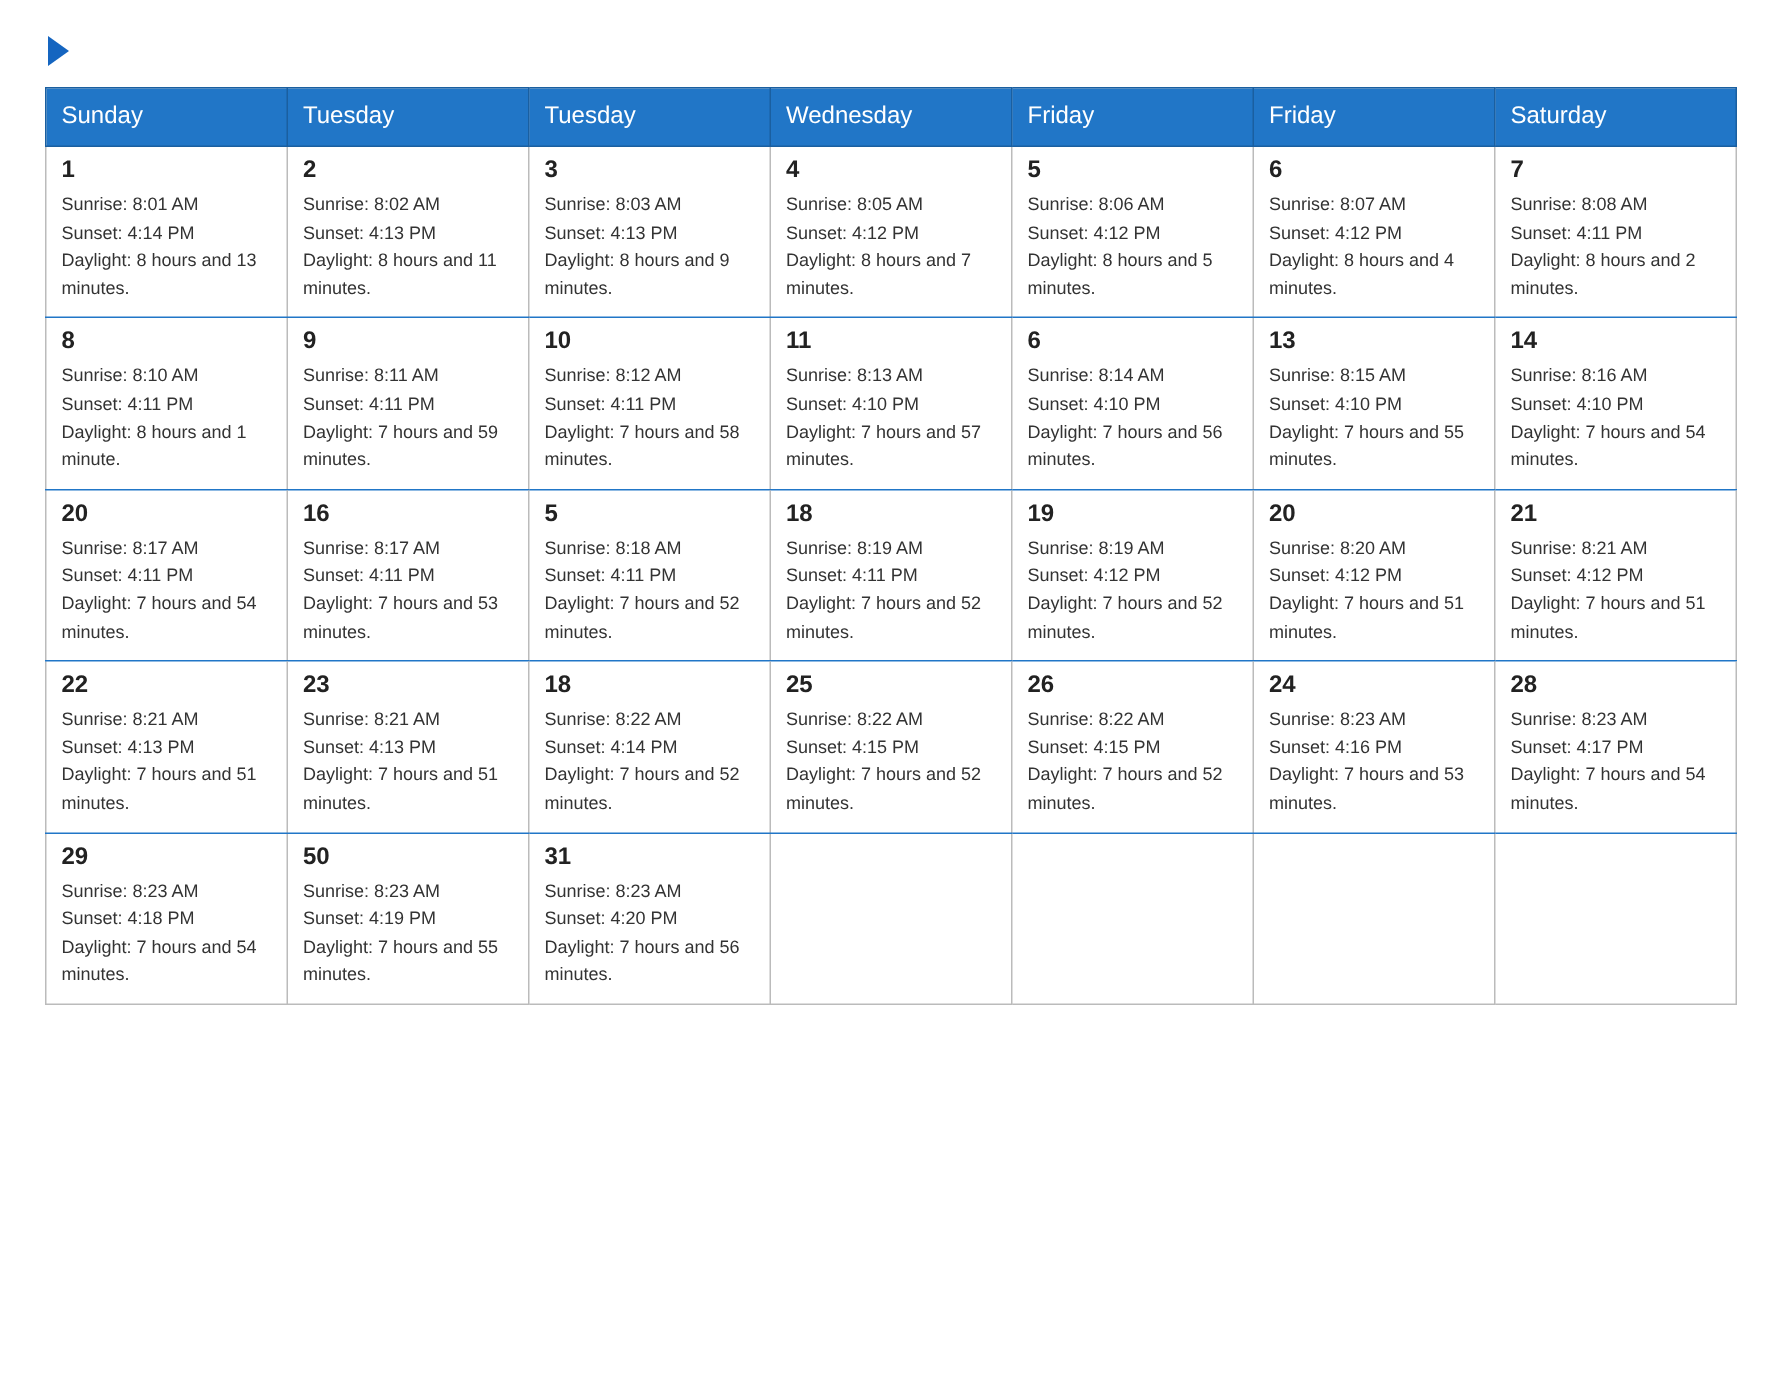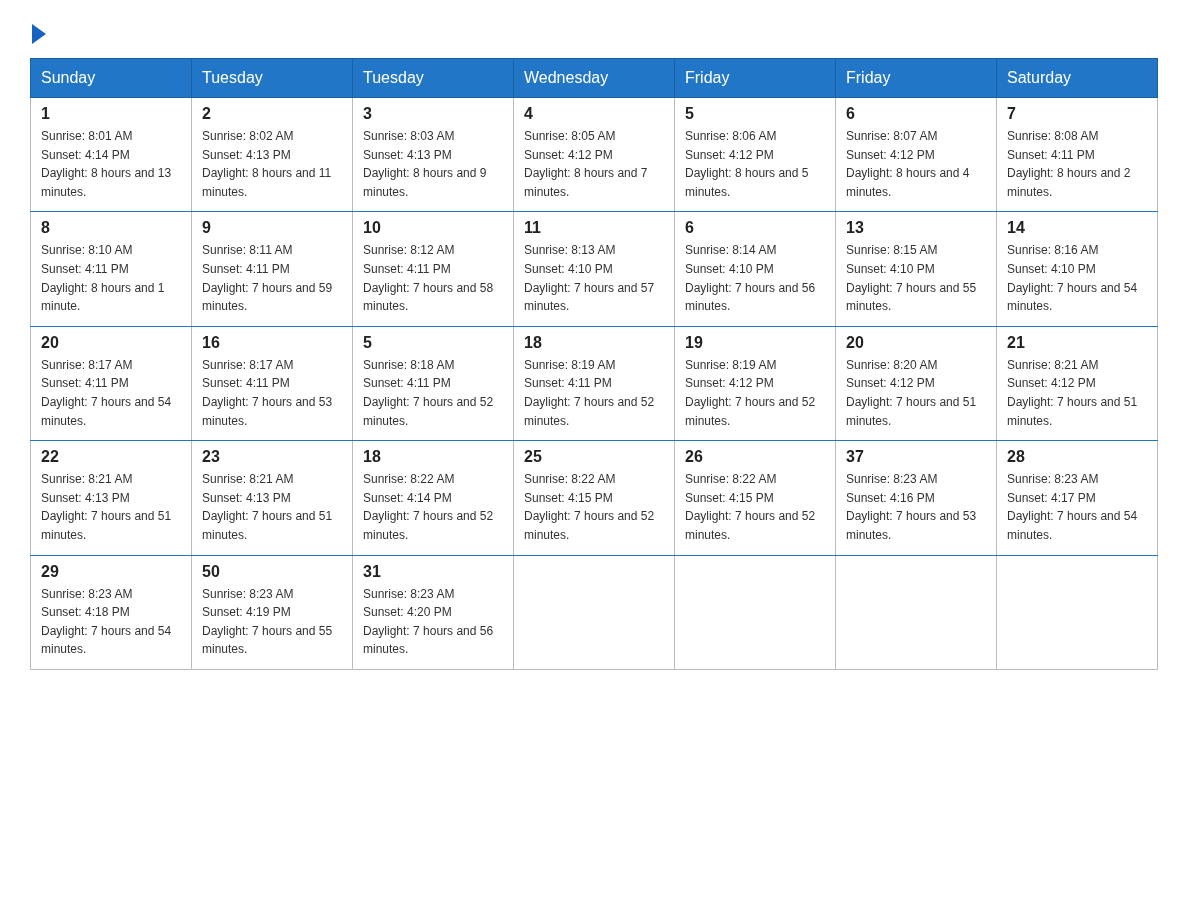--- a/index.html
+++ b/index.html
@@ -238,21 +238,21 @@
         </td>
         <td>
           <span class="day-number">25</span>
           <span class="day-info">Sunrise: 8:22 AM<br>Sunset: 4:15 PM<br>Daylight: 7 hours and 52 minutes.</span>
         </td>
         <td>
           <span class="day-number">26</span>
           <span class="day-info">Sunrise: 8:22 AM<br>Sunset: 4:15 PM<br>Daylight: 7 hours and 52 minutes.</span>
         </td>
         <td>
-          <span class="day-number">37</span>
+          <span class="day-number">24</span>
           <span class="day-info">Sunrise: 8:23 AM<br>Sunset: 4:16 PM<br>Daylight: 7 hours and 53 minutes.</span>
         </td>
         <td>
           <span class="day-number">28</span>
           <span class="day-info">Sunrise: 8:23 AM<br>Sunset: 4:17 PM<br>Daylight: 7 hours and 54 minutes.</span>
         </td>
       </tr>
       <tr>
         <td>
           <span class="day-number">29</span>

